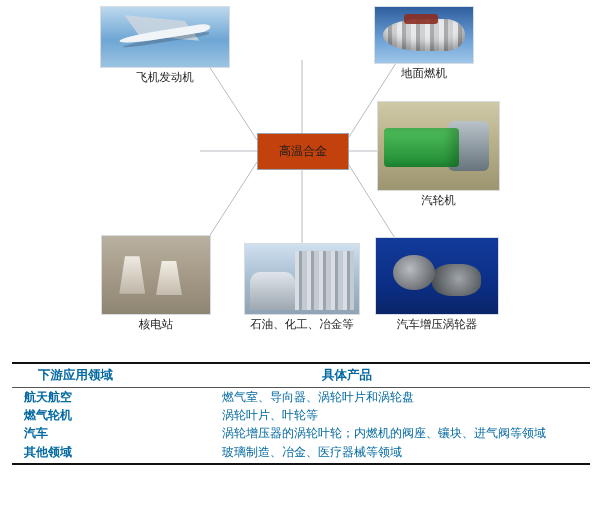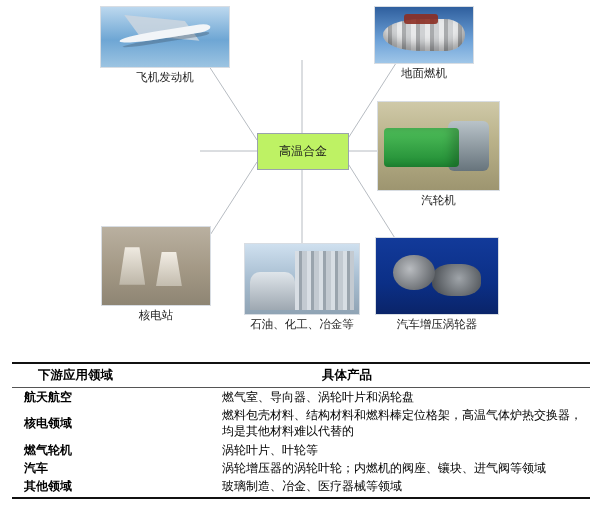--- a/index.html
+++ b/index.html
@@ -31,34 +31,34 @@
     white-space:nowrap;
     font-size:11.5px;color:#1d1d1d;
     font-family:"DejaVu Sans","Liberation Sans",sans-serif;
   }
 
   
   #center-node{
     position:absolute;
     left:257px;top:133px;width:90px;height:35px;
     border:1px solid #9aa3ad;
-    background:#bef264;
+    background:#c2410c;
     display:flex;align-items:center;justify-content:center;
     font-size:12px;color:#1d1d1d;
     z-index:5;
   }
 
   
   #table-wrap{
     position:absolute;left:12px;top:362px;width:578px;
   }
   table{
     border-collapse:collapse;width:100%;
     font-family:"DejaVu Serif","Liberation Serif",serif;
-    color:#000000;
+    color:#0369a1;
   }
   table thead th{
     border-top:2.5px solid #111;
     border-bottom:1px solid #555;
     font-size:12.5px;
     font-weight:bold;
     padding:3px 0 3px 0;
     text-align:left;
   }
   thead th.c1{width:176px;padding-left:26px;}
@@ -174,21 +174,21 @@
   </div>
 
 
   <div class="node" style="left:377px;top:101px;width:123px;height:90px;">
     <div class="thumb">
       <div class="ph ph-steam"></div>
     </div>
     <div class="cap" style="top:92px;">汽轮机</div>
   </div>
 
-  <div class="node" style="left:101px;top:226px;width:110px;height:80px;">
+  <div class="node" style="left:101px;top:235px;width:110px;height:80px;">
     <div class="thumb">
       <div class="ph ph-nuclear"></div>
     </div>
     <div class="cap" style="top:82px;">核电站</div>
   </div>
 
   <div class="node" style="left:375px;top:237px;width:124px;height:78px;">
     <div class="thumb">
       <div class="ph ph-turbo"></div>
     </div>
@@ -214,24 +214,20 @@
         <th class="c1">下游应用领域</th>
         <th class="c2">具体产品</th>
       </tr>
     </thead>
     <tbody id="tbody">
         <tr>
           <td class="c1">航天航空</td>
           <td class="c2">燃气室、导向器、涡轮叶片和涡轮盘</td>
         </tr>
         <tr>
-          <td class="c1">核电领域</td>
-          <td class="c2">燃料包壳材料、结构材料和燃料棒定位格架，高温气体炉热交换器，均是其他材料难以代替的</td>
-        </tr>
-        <tr>
           <td class="c1">燃气轮机</td>
           <td class="c2">涡轮叶片、叶轮等</td>
         </tr>
         <tr>
           <td class="c1">汽车</td>
           <td class="c2">涡轮增压器的涡轮叶轮；内燃机的阀座、镶块、进气阀等领域</td>
         </tr>
         <tr>
           <td class="c1">其他领域</td>
           <td class="c2">玻璃制造、冶金、医疗器械等领域</td>

